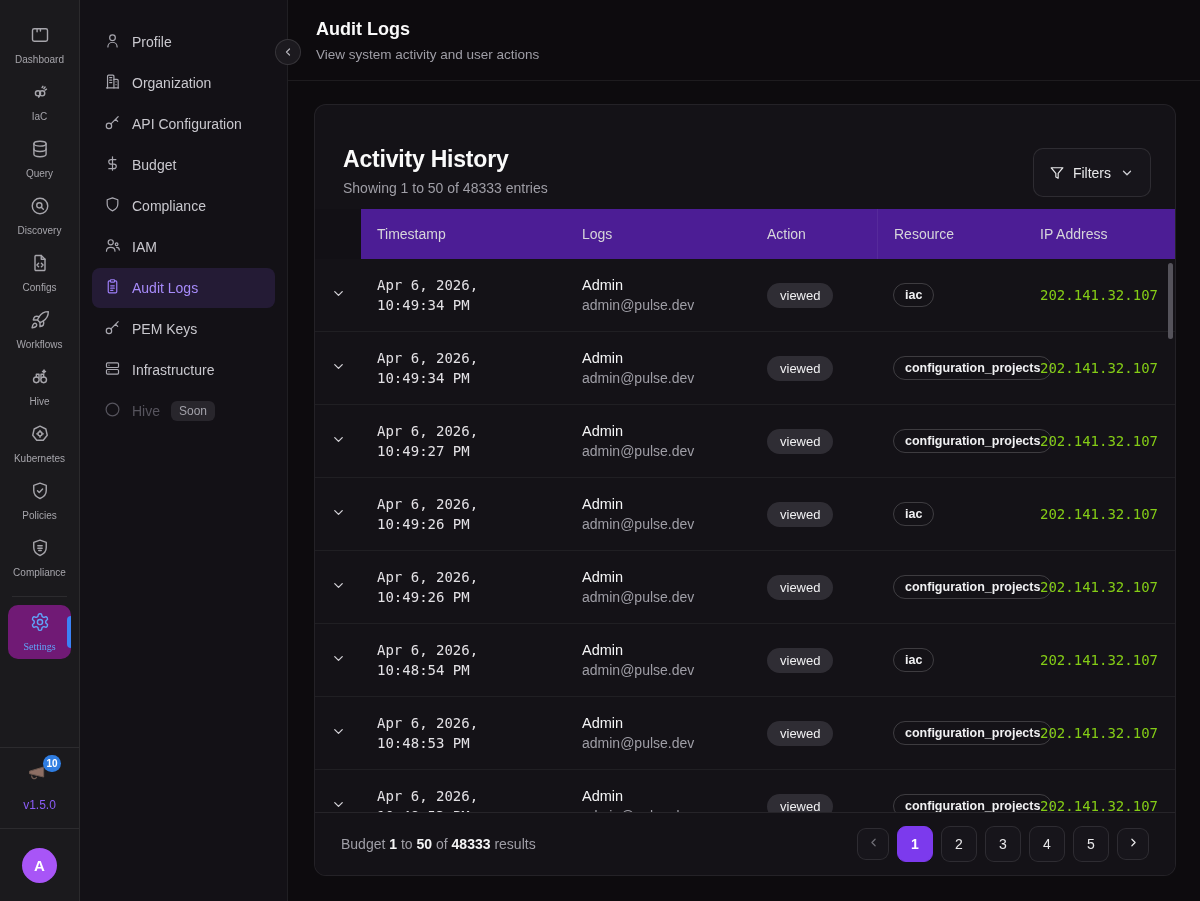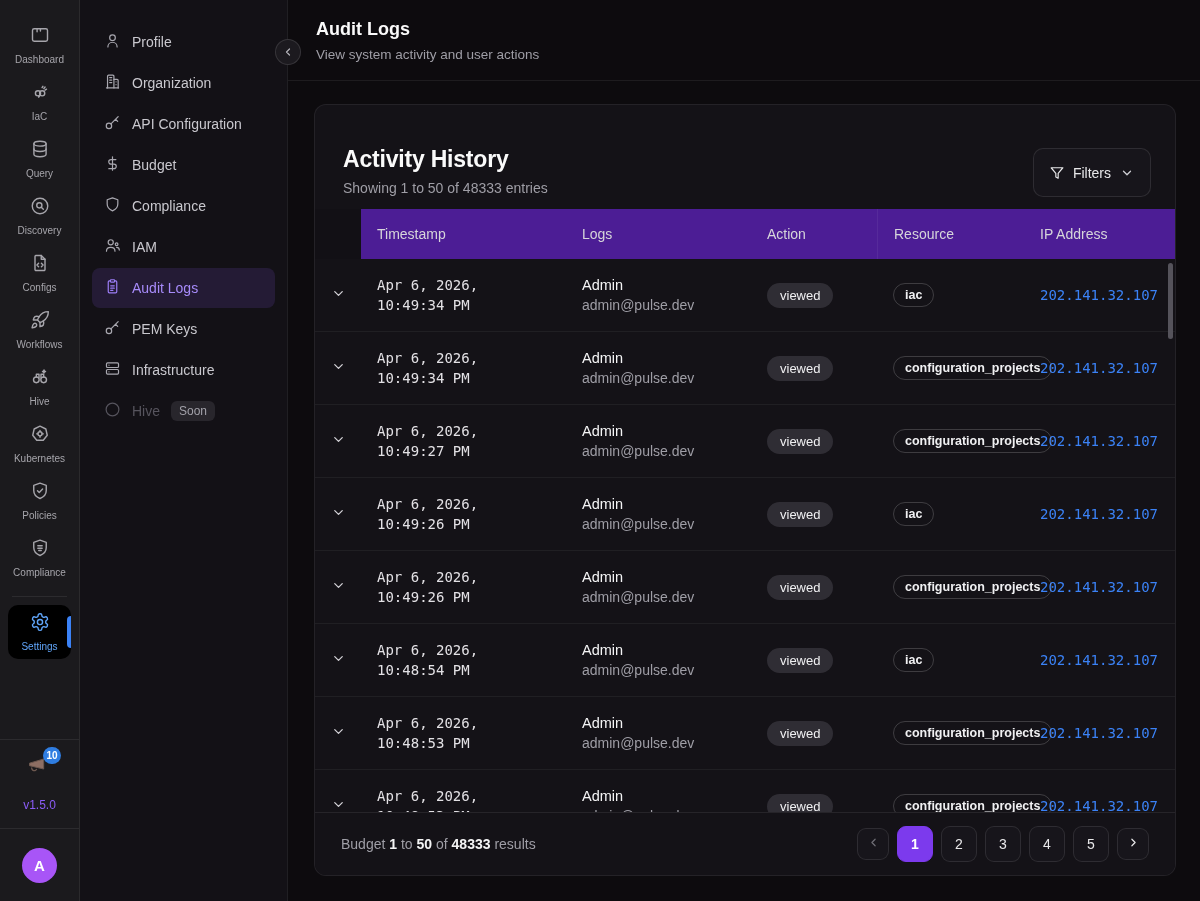--- a/index.html
+++ b/index.html
@@ -24,31 +24,31 @@
   }
   .rail-logo .logo-text { font-size:24px; font-weight:700; letter-spacing:-0.5px; color:#ffffff; }
   .rail-nav { padding:18px 8px 0; display:flex; flex-direction:column; }
   .rail-item {
     height:54px; margin-bottom:3px; border-radius:10px; cursor:pointer;
     display:flex; flex-direction:column; align-items:center; justify-content:center; gap:5px;
     color:#a6a5ab;
   }
   .rail-item svg { width:20px; height:20px; }
   .rail-item .rail-label { font-size:10px; color:#a6a5ab; }
-  .rail-item.active { background:#000000; color:#60a5fa; }
+  .rail-item.active { background:#701a75; color:#60a5fa;font-family:Liberation Serif, serif; }
   .rail-item.active .rail-label { color:#60a5fa; }
   .rail-divider { height:1px; background:rgba(255,255,255,0.08); margin:8px 4px; }
   .rail-indicator {
     position:absolute; right:0; width:4px; height:32px;
     background:#3b82f6; border-radius:4px 0 0 4px;
   }
   .rail-bottom { margin-top:auto; display:flex; flex-direction:column; }
   .rail-version {
     border-top:1px solid rgba(255,255,255,0.08);
-    padding:14px 0 16px; display:flex; flex-direction:column; align-items:center; gap:22px;
+    padding:14px 0 16px; display:flex; flex-direction:column; align-items:center; gap:14px;
   }
   .megaphone-wrap { position:relative; width:26px; height:22px; cursor:pointer; }
   .megaphone-wrap svg { width:20px; height:20px; }
   .notif-badge {
     position:absolute; top:-7px; right:-8px; min-width:17px; height:17px; border-radius:999px;
     background:#2f7de1; color:#fff; font-size:10px; font-weight:700;
     display:flex; align-items:center; justify-content:center; padding:0 3px;
   }
   .version-label { font-size:12px; color:#8b5cf6; }
   .rail-avatar-area {
@@ -140,21 +140,21 @@
   .user-email { font-size:14px; color:#9f9ea6; line-height:20px; }
   .pill-action {
     display:inline-block; background:#2f2d34; color:#f0f0f2;
     font-size:13px; padding:5px 13px; border-radius:999px;
   }
   .pill-resource {
     display:inline-block; border:1px solid rgba(255,255,255,0.18); color:#f0f0f2;
     font-size:12.5px; font-weight:600; padding:4px 11px; border-radius:999px; white-space:nowrap;
     background:transparent; position:relative; z-index:1;
   }
-  .ip-cell { text-align:left; padding-right:20px !important; font-size:14px; color:#3b82f6; white-space:nowrap; }
+  .ip-cell { text-align:left; padding-right:20px !important; font-size:14px; color:#84cc16; white-space:nowrap; }
   .scroll-thumb {
     position:absolute; right:2px; top:54px; width:5px; height:76px;
     background:#55535b; border-radius:3px; cursor:grab;
   }
 
   
   .card-footer {
     height:63px; border-top:1px solid rgba(255,255,255,0.08);
     display:flex; align-items:center; justify-content:space-between; padding:0 26px;
     background:#141217; position:relative; z-index:2;

